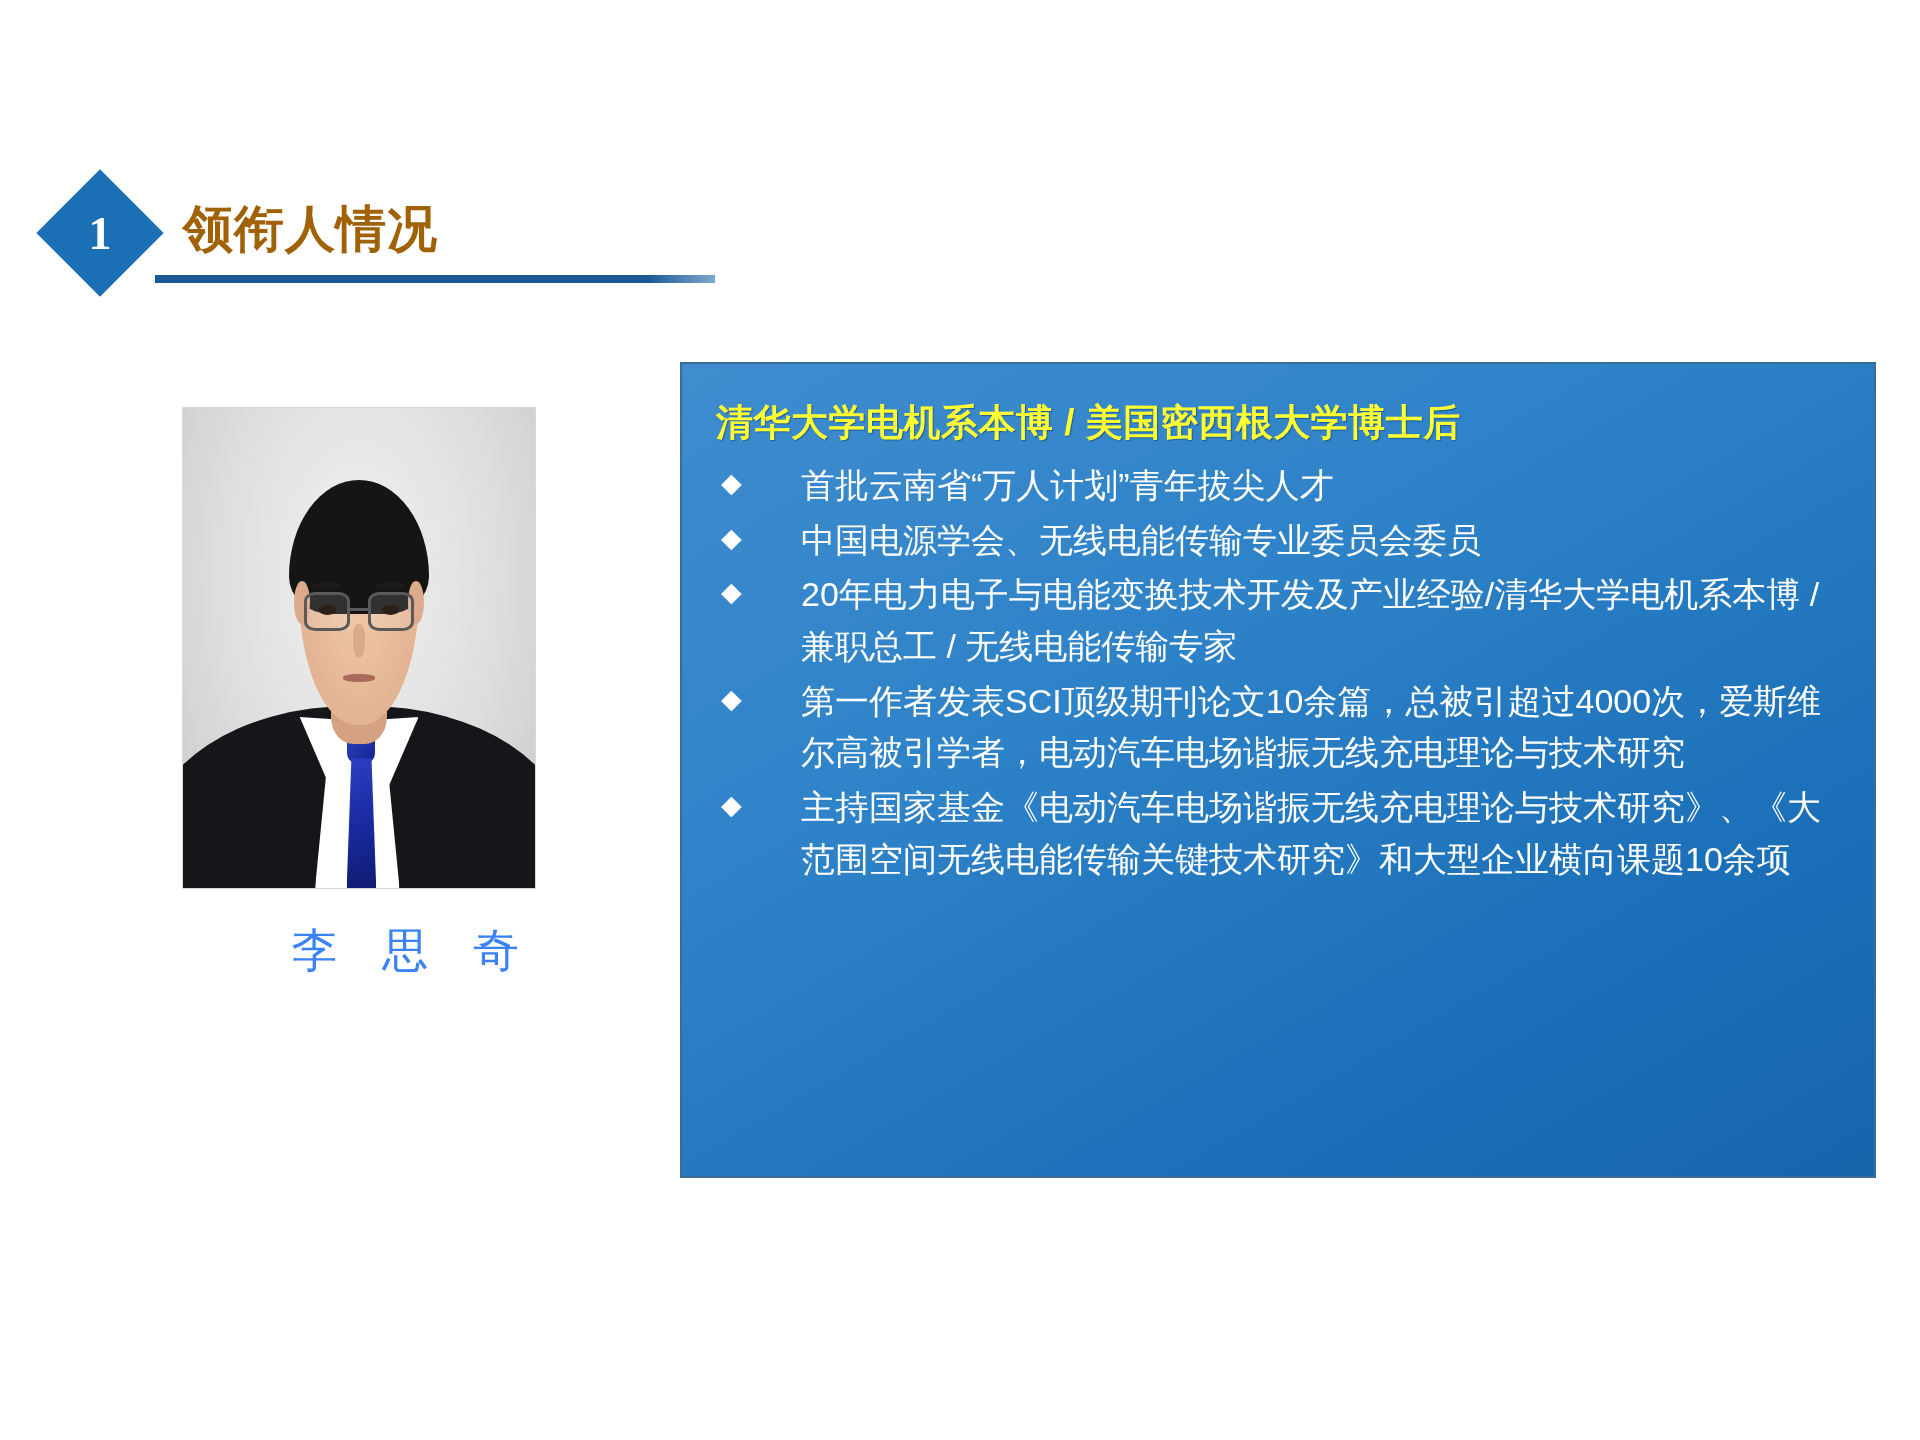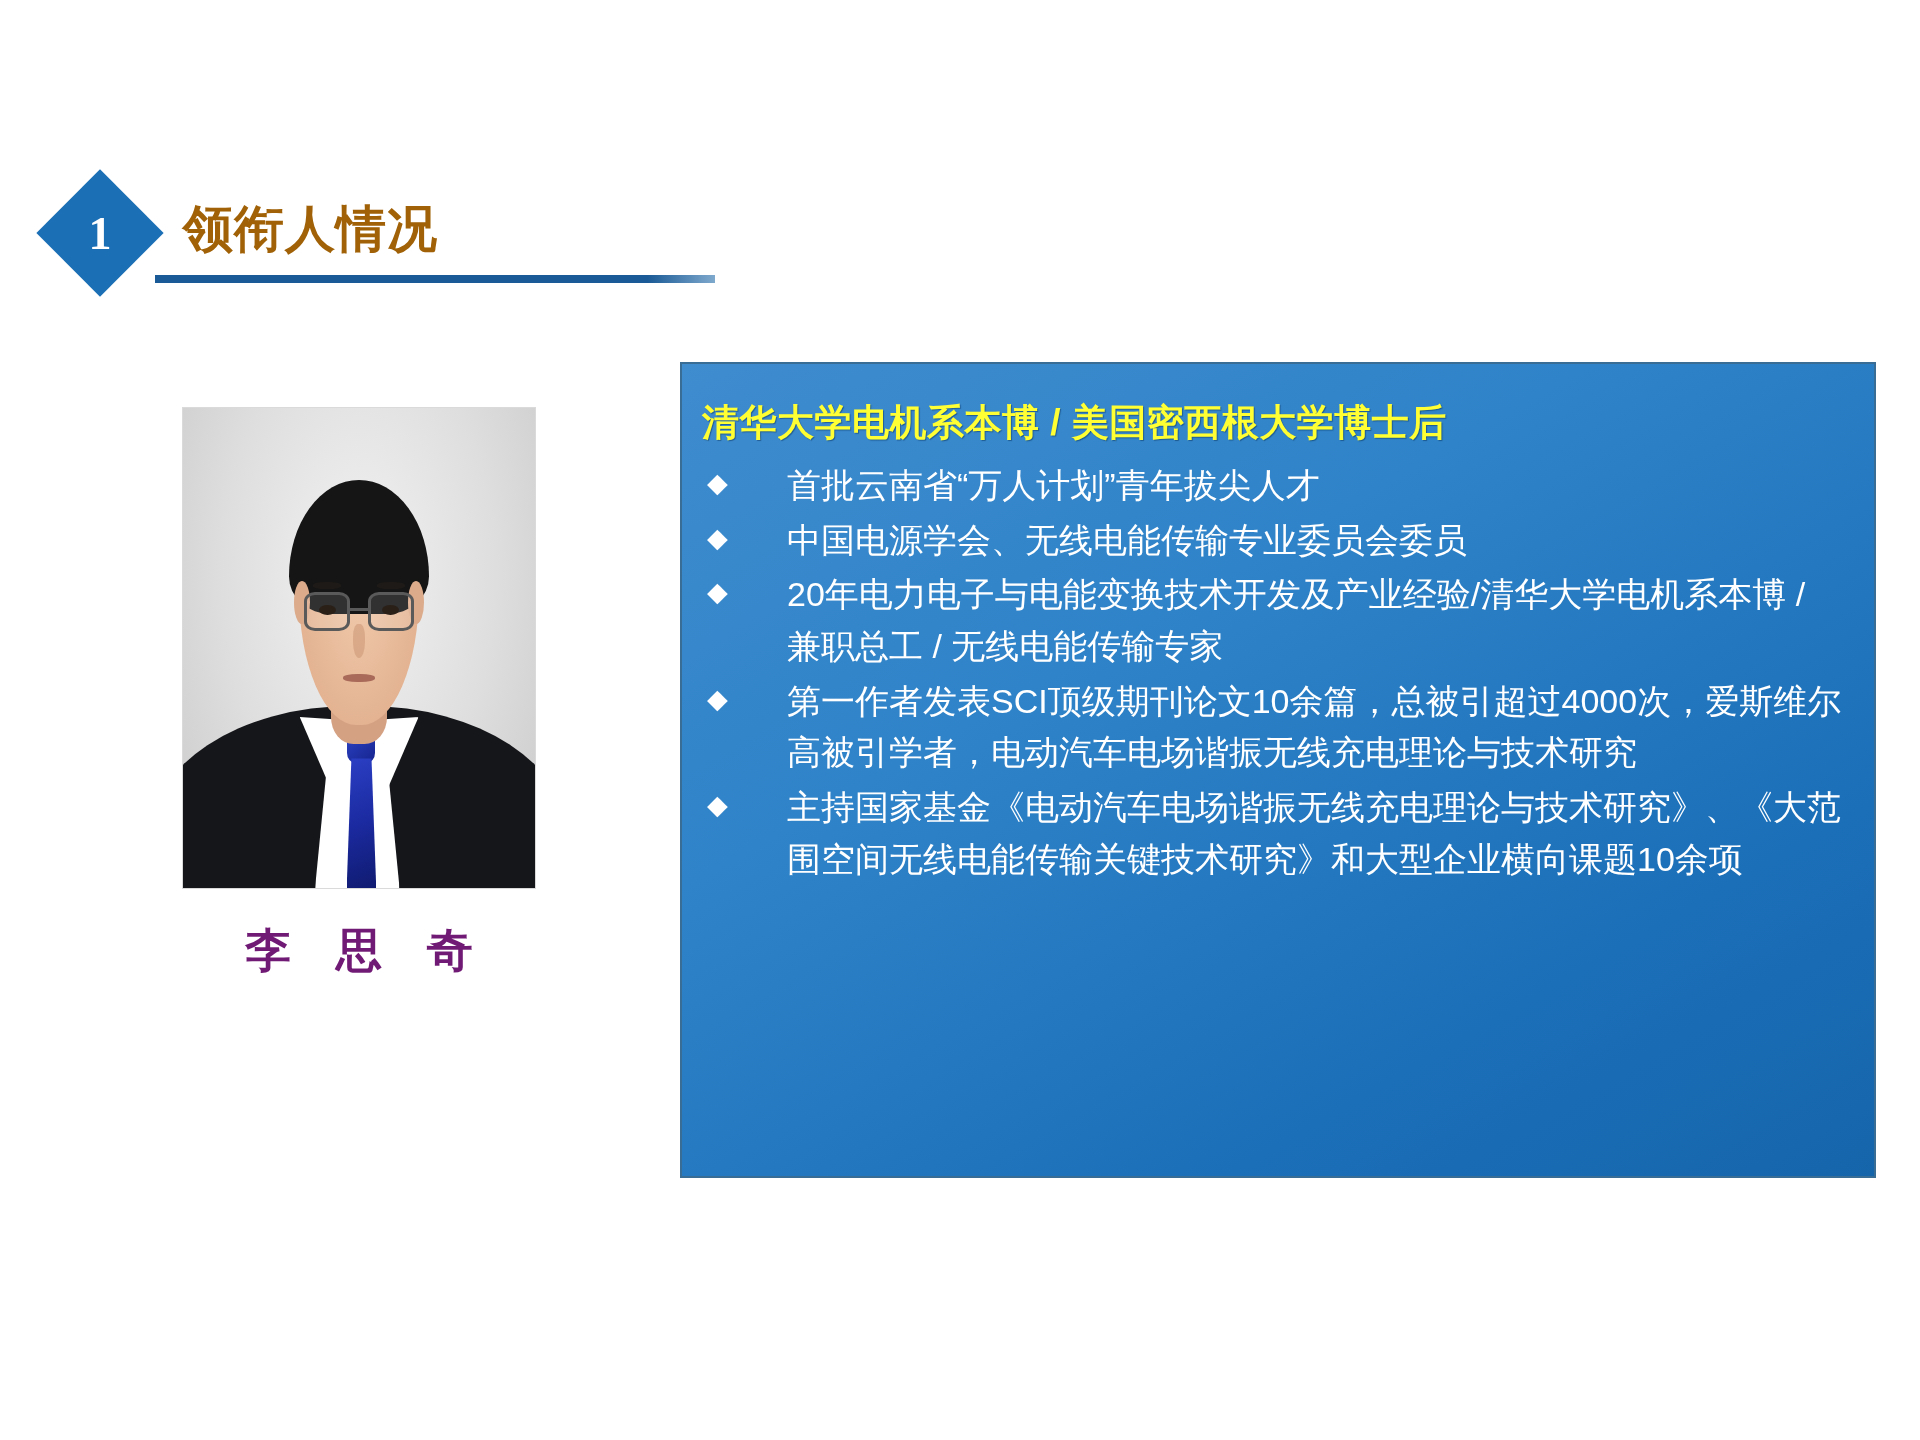--- a/index.html
+++ b/index.html
@@ -149,39 +149,39 @@
   .ph-browL { position:absolute; left:37%; top:36.2%; width:8%; height:1.5%; background:#1d1a17; border-radius:40%; }
   .ph-browR { position:absolute; left:55%; top:36.2%; width:8%; height:1.5%; background:#1d1a17; border-radius:40%; }
   .ph-nose { position:absolute; left:48.2%; top:45%; width:3.5%; height:7%; background: rgba(195,140,106,0.45); border-radius:40% 40% 50% 50%; }
   .ph-mouth { position:absolute; left:45.5%; top:55.5%; width:9%; height:1.6%; background:#a96a5a; border-radius:45%; }
 
   .portrait-name {
     position: absolute;
     left: 0;
     top: 512px;
     width: 352px;
-    text-align: center;
+    text-align: right;
     font-size: 46px;
-    font-weight: bold;
-    color: #701a75;
+    font-weight: normal;
+    color: #3b82f6;
     letter-spacing: 16px;
     text-indent: 16px;
     font-family: "Liberation Sans", "DejaVu Sans", sans-serif;
   }
 
   
   .panel {
     position: absolute;
     left: 680px;
     top: 362px;
     width: 1196px;
     height: 816px;
     background: linear-gradient(150deg, #3f8ccf 0%, #2f83c8 35%, #1b6fb8 75%, #1565ab 100%);
     border: 2px solid #3a6d96;
-    padding: 34px 28px 24px 20px;
+    padding: 34px 28px 24px 34px;
   }
   .panel-title {
     color: #ffff33;
     font-size: 37px;
     font-weight: bold;
     letter-spacing: 0.5px;
     margin-bottom: 12px;
     white-space: nowrap;
     text-shadow: 1px 1px 1px rgba(0,40,80,0.45);
   }

